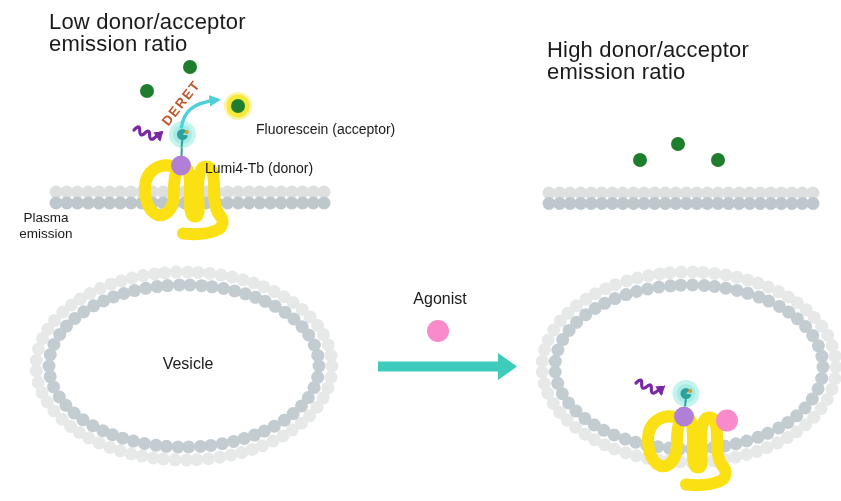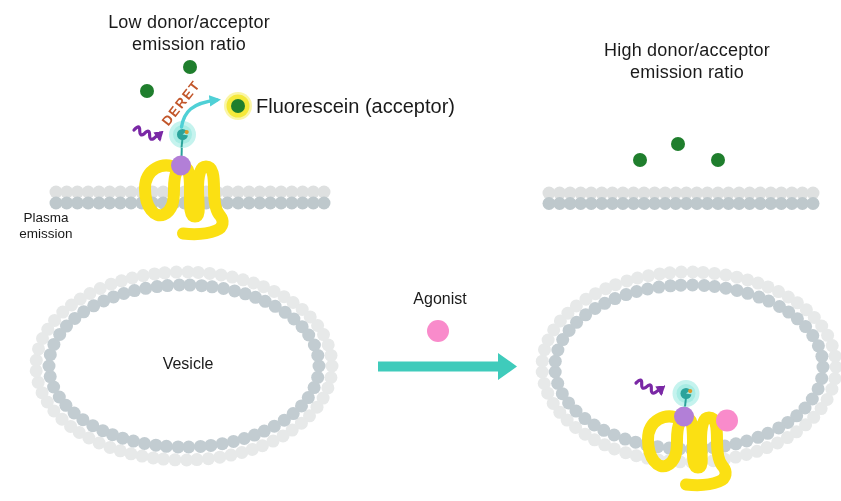--- a/index.html
+++ b/index.html
@@ -2,24 +2,24 @@
 <html style="--title_text: #1a1a1a; --green: #1f7e2d; --yellow: #fbe013; --fluor_ring: #f5e93a; --teal_arrow: #3fcbbb; --cyan_arrow: #4fd0d6; --donor_glow: #c5f3ee; --donor_glow_core: #a7ece4; --dish_teal: #2ba39b; --terbium_orange: #d99a2e; --purple_ball: #b27fd7; --purple_arrow: #7a28a5; --pink: #f98bcb; --membrane_light: #dee0e0; --membrane_dark: #bec8cc; --vesicle_outer: #e7e9e9; --vesicle_inner: #c2ccd1; --deret_text: #c2562a;"><head>
 <meta charset="utf-8">
 <style>
   html,body{margin:0;padding:0;background:#ffffff;}
   .canvas{
     position:relative;width:841px;height:501px;background:#fff;overflow:hidden;
     font-family:"Liberation Sans", sans-serif;color:var(--title_text,#1a1a1a);
   }
   .abs{position:absolute;}
   .title{
-    width:280px;text-align:center;font-size:18px;line-height:22px;
+    width:280px;font-size:22px;line-height:22px;
     letter-spacing:.2px;color:var(--title_text);
   }
-  .label{font-size:20px;line-height:16px;color:var(--title_text);white-space:nowrap;}
+  .label{font-size:14px;line-height:16px;color:var(--title_text);white-space:nowrap;margin-top:23px;}
   .label-center{text-align:center;white-space:nowrap;}
   #deret-label{
     font-size:13.5px;font-weight:bold;letter-spacing:1.5px;color:var(--deret_text);
     transform:translate(-50%,-50%) rotate(-52deg);
   }
   #plasma-label{font-size:13.5px;line-height:16px;width:92px;}
   #vesicle-label,#agonist-label{font-size:16px;}
   svg{position:absolute;left:0;top:0;}
 </style>
 </head>
@@ -461,19 +461,20 @@
     <use href="#gpcr" xlink:href="#gpcr" transform="translate(643,410.5)"></use>
     <line x1="685" y1="399" x2="684" y2="409" style="stroke:var(--dish_teal)" stroke-width="2"></line>
     <circle cx="684" cy="416.5" r="10" style="fill:var(--purple_ball)"></circle>
     <use href="#donor" xlink:href="#donor" transform="translate(686,393.5)"></use>
     <circle cx="727" cy="420.5" r="11" style="fill:var(--pink)"></circle>
     <use href="#photon-wave" xlink:href="#photon-wave" transform="translate(636,383) rotate(27)"></use>
   </svg>
 
   <div class="abs" id="deret-label" style="left:181px;top:103px;">DERET</div>
   <div class="abs label" style="left:256px;top:98px;">Fluorescein (acceptor)</div>
+  <div class="abs label" style="left:205px;top:137px;">Lumi4-Tb (donor)</div>
   <div class="abs label-center" id="plasma-label" style="left:0px;top:210px;">
     <div>Plasma</div>
     <div>emission</div>
   </div>
   <div class="abs label-center" id="agonist-label" style="left:390px;top:290px;width:100px;">Agonist</div>
   <div class="abs label-center" id="vesicle-label" style="left:138px;top:355px;width:100px;">Vesicle</div>
 </div>
 
 </body></html>

